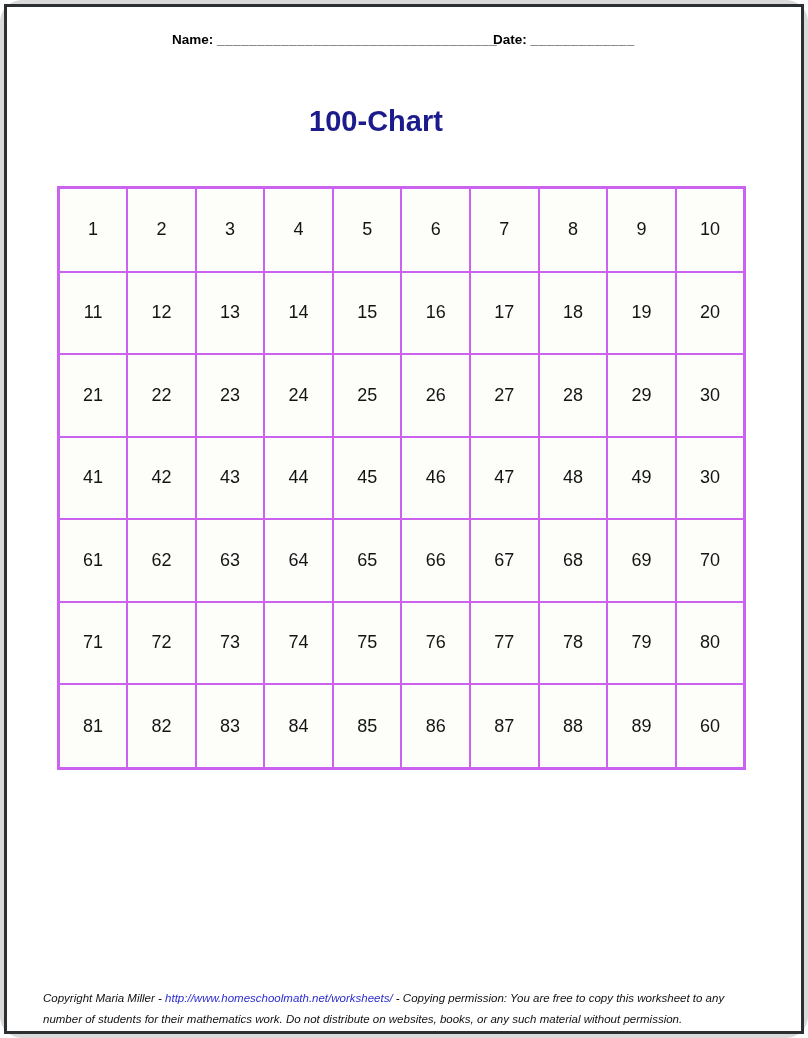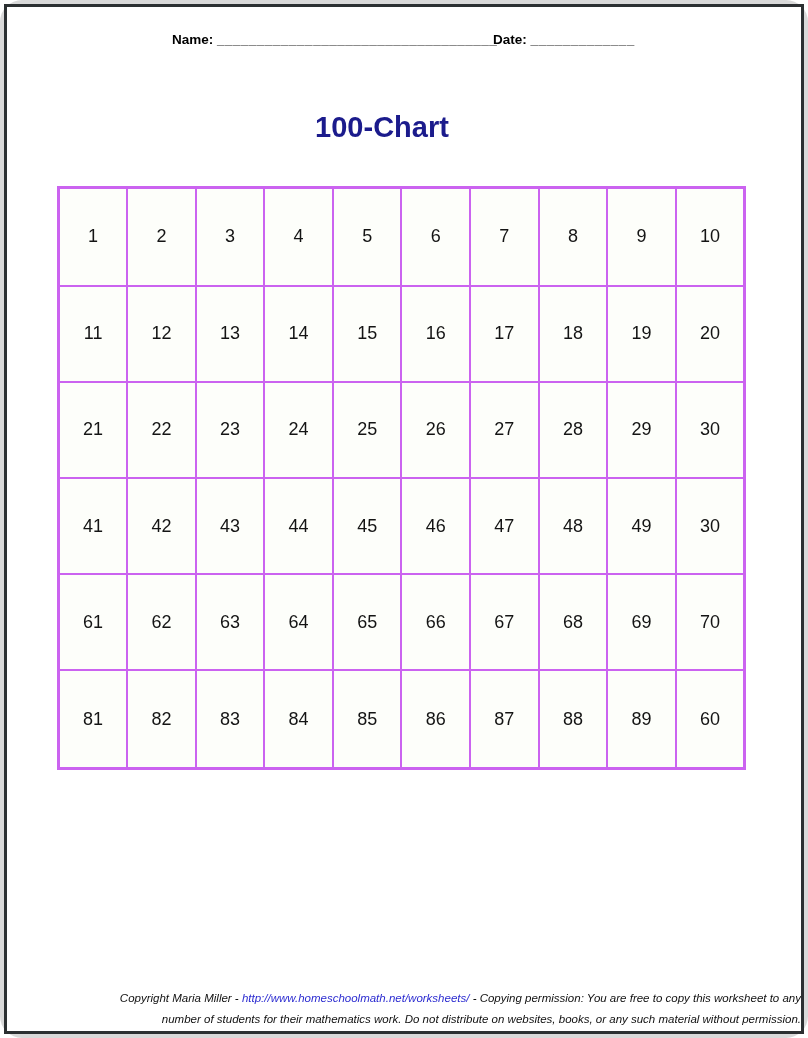--- a/index.html
+++ b/index.html
@@ -49,21 +49,21 @@
     letter-spacing: 0.5px;
     font-weight: bold;
     color: #141414;
   }
   
   .page-title {
     position: absolute;
     top: 92px;
     left: 363px;
     transform: translateX(-50%);
-    margin: 12px;
+    margin: 6px;
     font-size: 29px;
     font-weight: bold;
     color: #1b1b8c;
     white-space: nowrap;
   }
   
   .hundred-grid {
     position: absolute;
     left: 50px;
     top: 179px;
@@ -80,25 +80,26 @@
     vertical-align: middle;
     font-size: 18px;
     color: #141414;
   }
   
   .footer {
     position: absolute;
     left: 0;
     right: 0;
     top: 981px;
-    text-align: right;
+    text-align: left;
     font-style: italic;
     font-size: 11.5px;
     line-height: 21px;
     color: #101010;
+    padding-left: 36px;
   }
   .footer a {
     color: #2b2bd0;
     text-decoration: none;
     font-style: italic;
   }
 </style>
 </head>
 <body>
 
@@ -173,20 +174,32 @@
             <td>63</td>
             <td>64</td>
             <td>65</td>
             <td>66</td>
             <td>67</td>
             <td>68</td>
             <td>69</td>
             <td>70</td>
           </tr>
           <tr>
+            <td>71</td>
+            <td>72</td>
+            <td>73</td>
+            <td>74</td>
+            <td>75</td>
+            <td>76</td>
+            <td>77</td>
+            <td>78</td>
+            <td>79</td>
+            <td>80</td>
+          </tr>
+          <tr>
             <td>81</td>
             <td>82</td>
             <td>83</td>
             <td>84</td>
             <td>85</td>
             <td>86</td>
             <td>87</td>
             <td>88</td>
             <td>89</td>
             <td>60</td>

